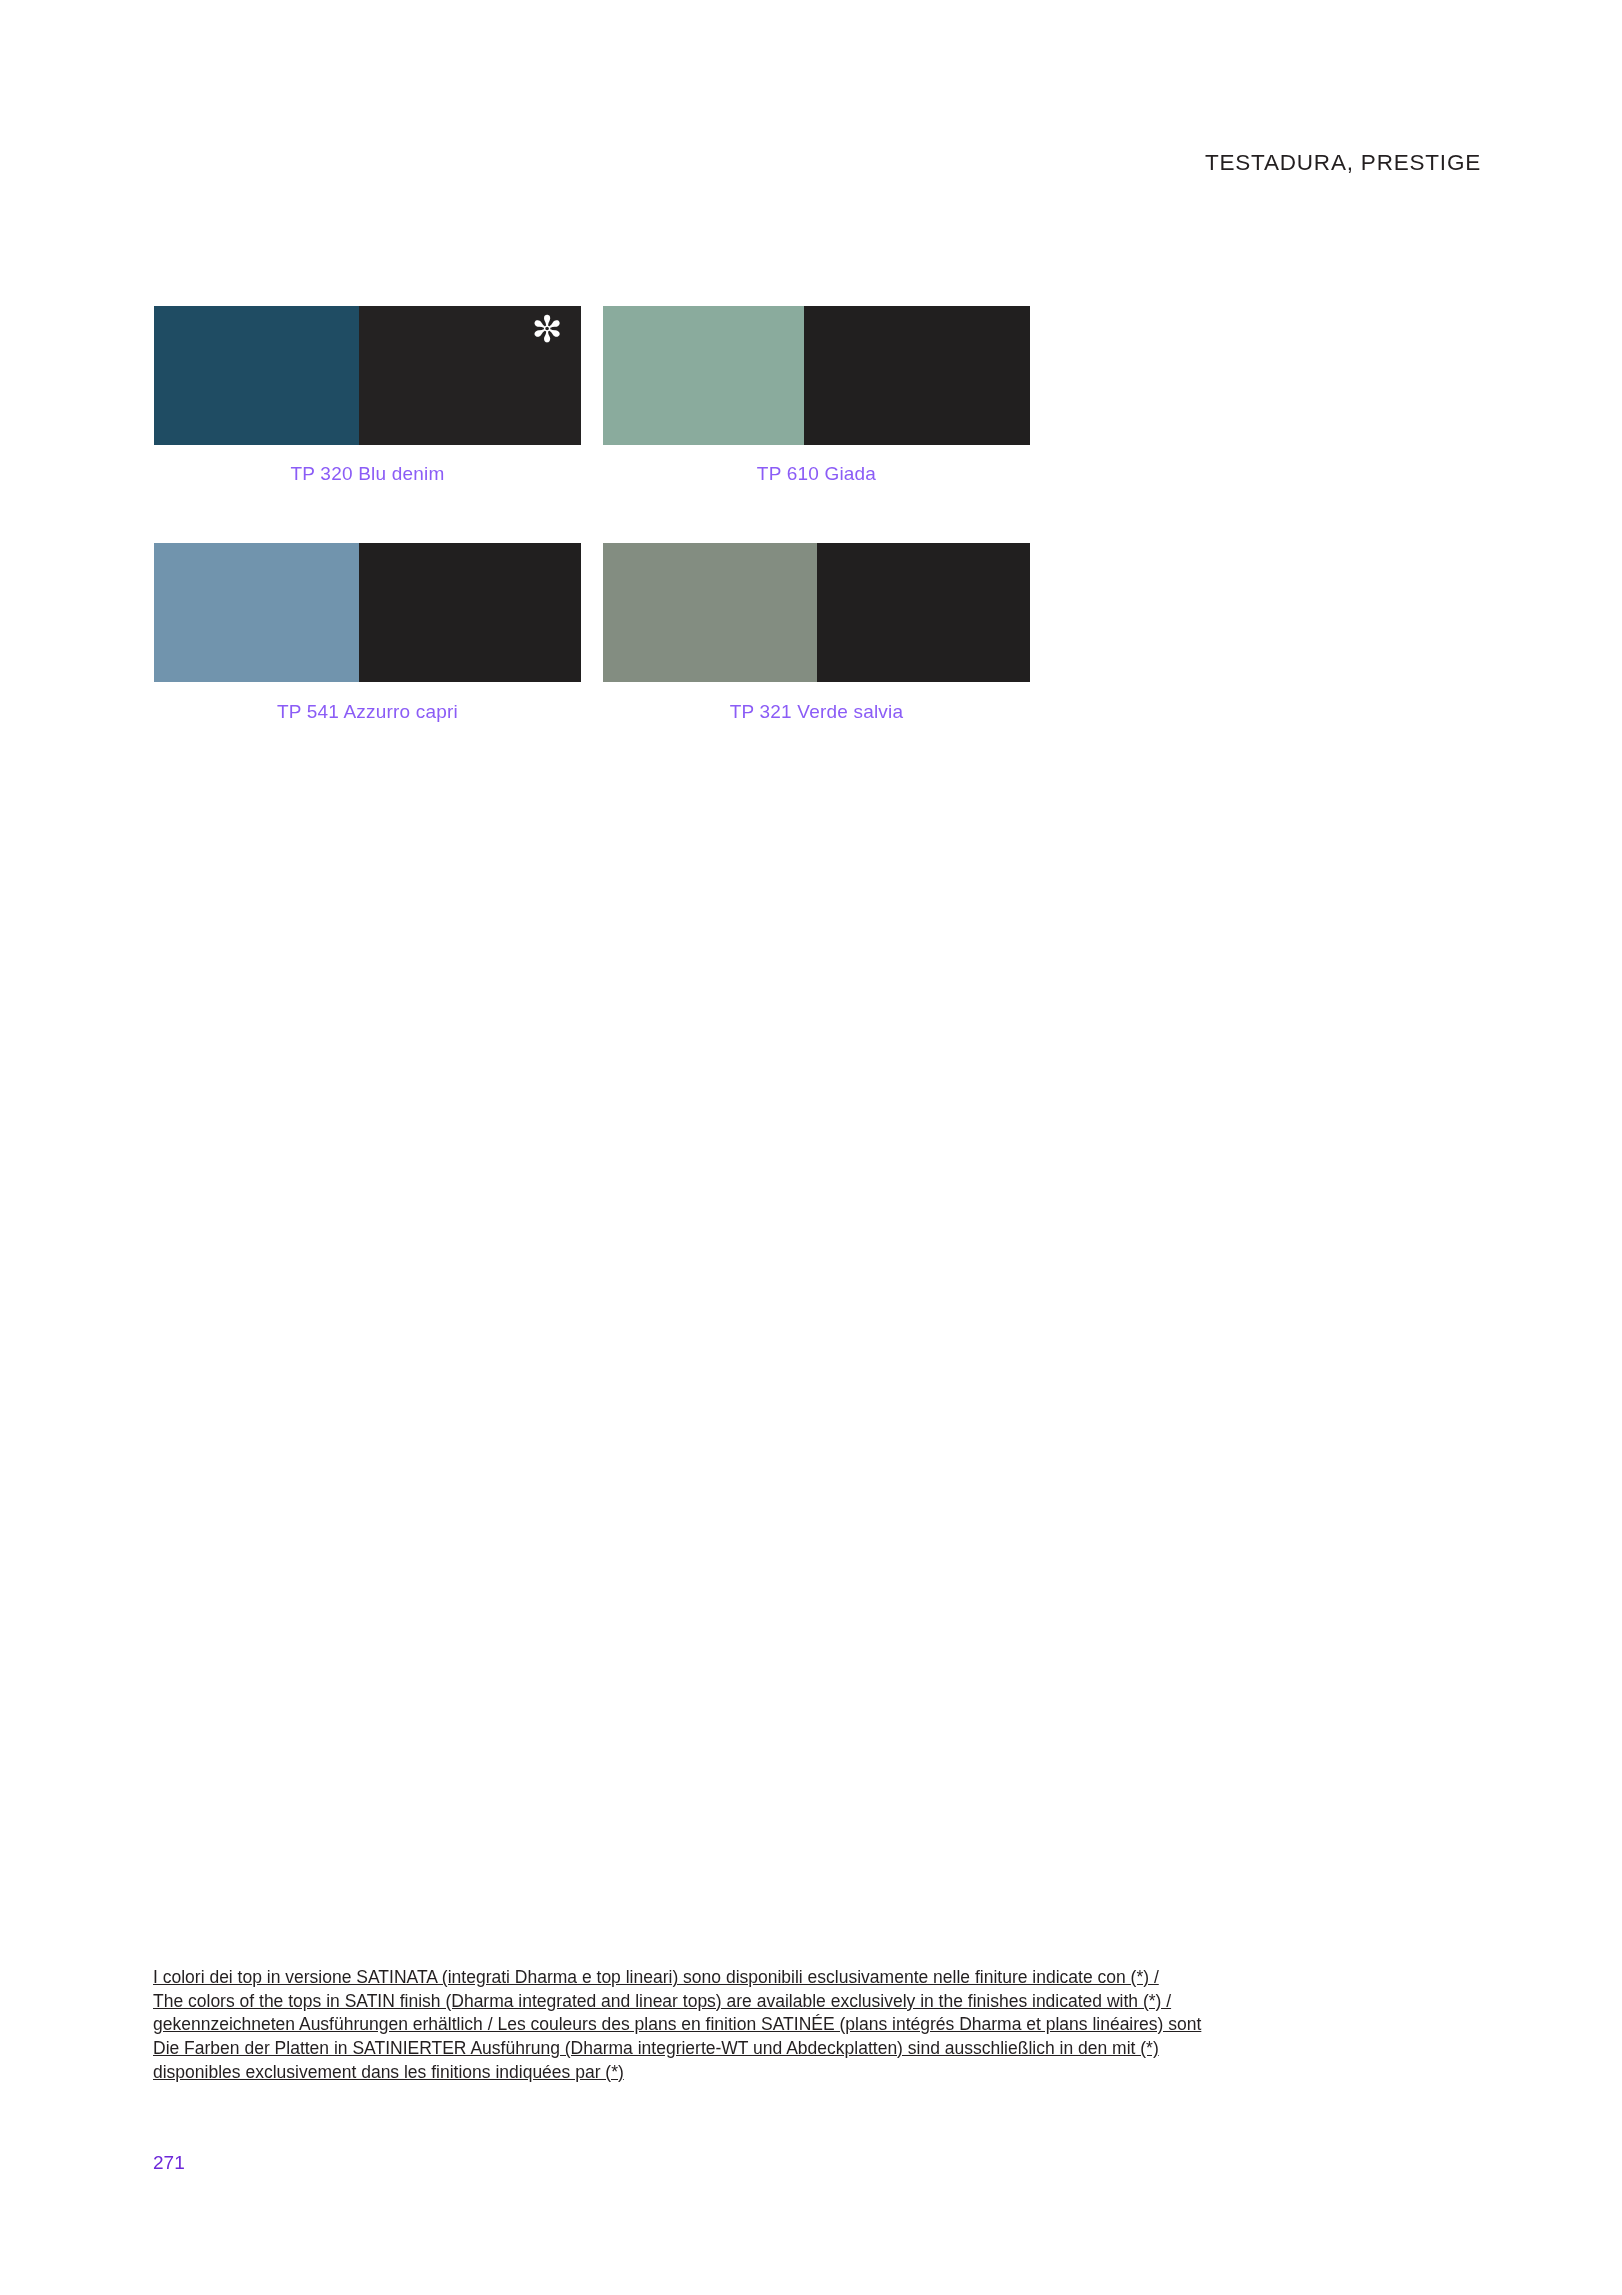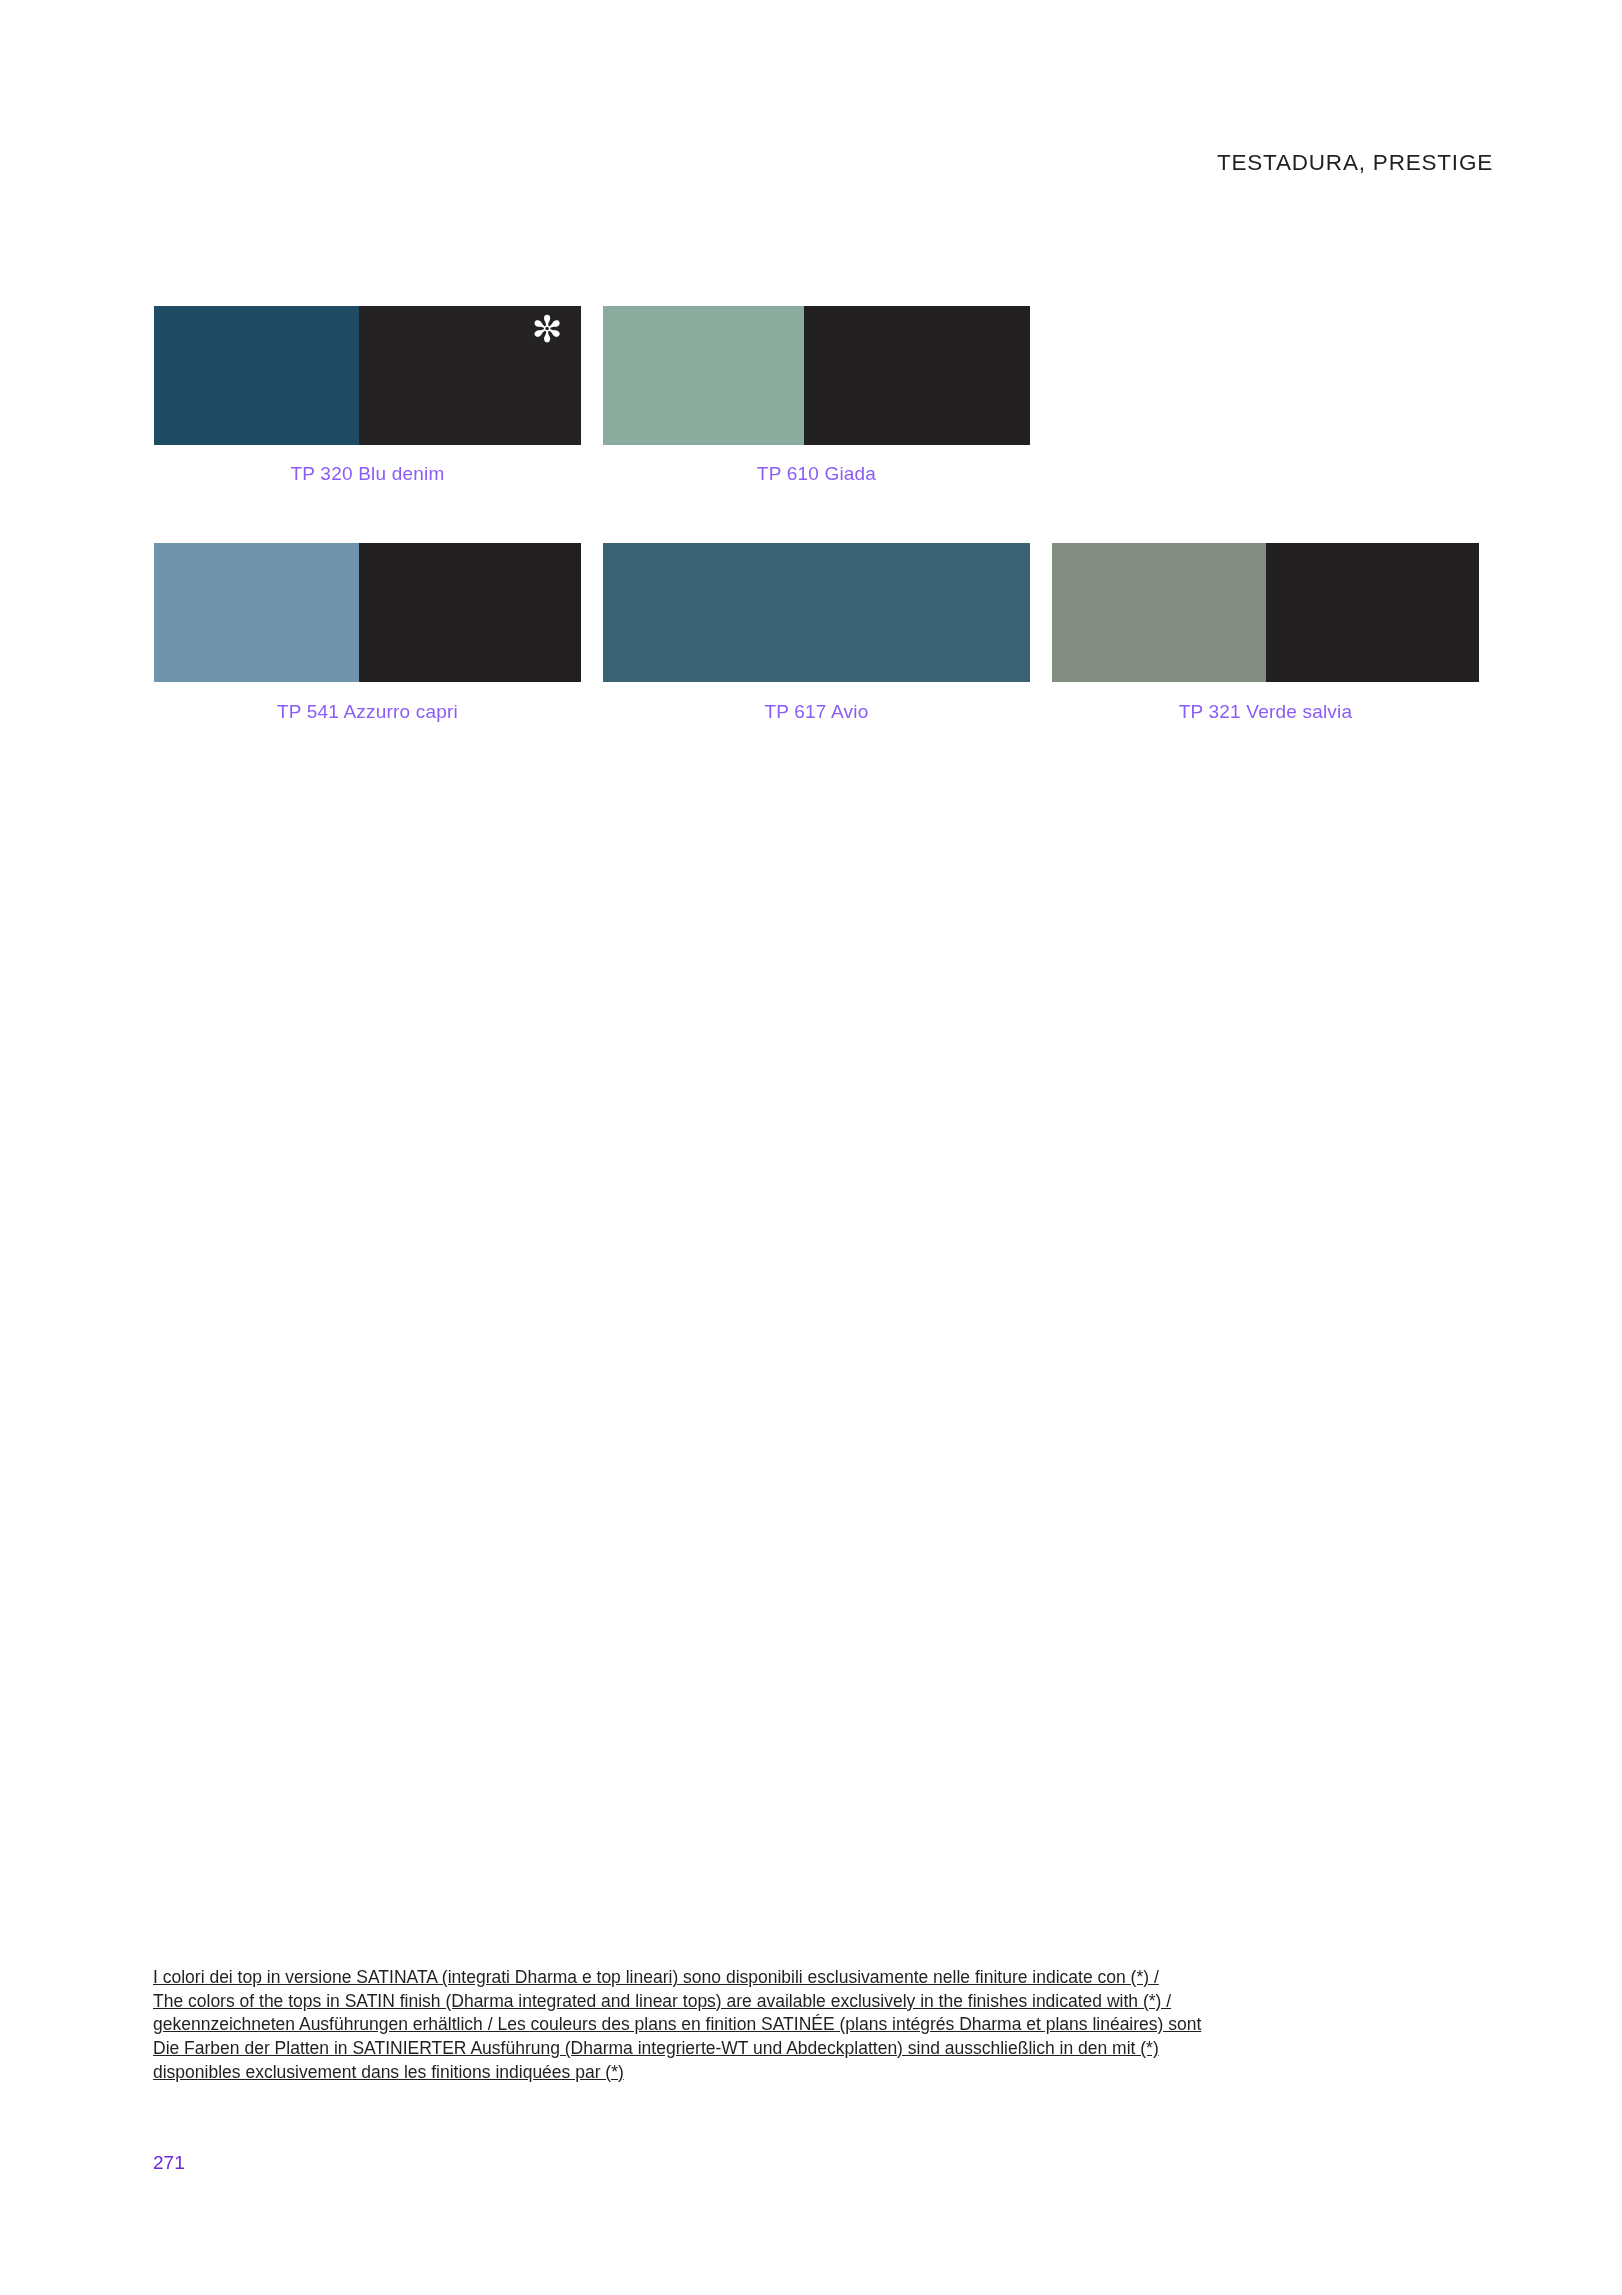--- a/index.html
+++ b/index.html
@@ -20,21 +20,21 @@
     position: absolute;
     inset: 0;
     background: #ffffff;
   }
 
   
   .header {
     position: absolute;
     top: 150px;
     left: 154px;
-    right: 130px;
+    right: 142px;
     text-align: right;
   }
   .header-title {
     font-size: 22.5px;
     letter-spacing: 0.8px;
     color: #231f20;
     font-weight: 400;
     white-space: nowrap;
   }
 
@@ -138,26 +138,20 @@
       <div class="swatch-row">
         <div class="swatch-cell">
           <div class="swatch-box">
             <div class="swatch-part" style="width: 48%; background: rgb(113, 148, 173);"></div>
             <div class="swatch-part" style="width: 52%; background: rgb(33, 31, 31);"></div>
           </div>
           <div class="swatch-label">TP 541 Azzurro capri</div>
         </div>
         <div class="swatch-cell">
           <div class="swatch-box">
-            <div class="swatch-part" style="width: 100%; background: rgb(58, 99, 115);"></div>
-          </div>
-          <div class="swatch-label">TP 617 Avio</div>
-        </div>
-        <div class="swatch-cell">
-          <div class="swatch-box">
             <div class="swatch-part" style="width: 50%; background: rgb(131, 141, 129);"></div>
             <div class="swatch-part" style="width: 50%; background: rgb(33, 31, 31);"></div>
           </div>
           <div class="swatch-label">TP 321 Verde salvia</div>
         </div>
       </div>
     </div>
 
   <div class="footnote">
       <span class="footnote-line">I colori dei top in versione SATINATA (integrati Dharma e top lineari) sono disponibili esclusivamente nelle finiture indicate con (*) /</span>

